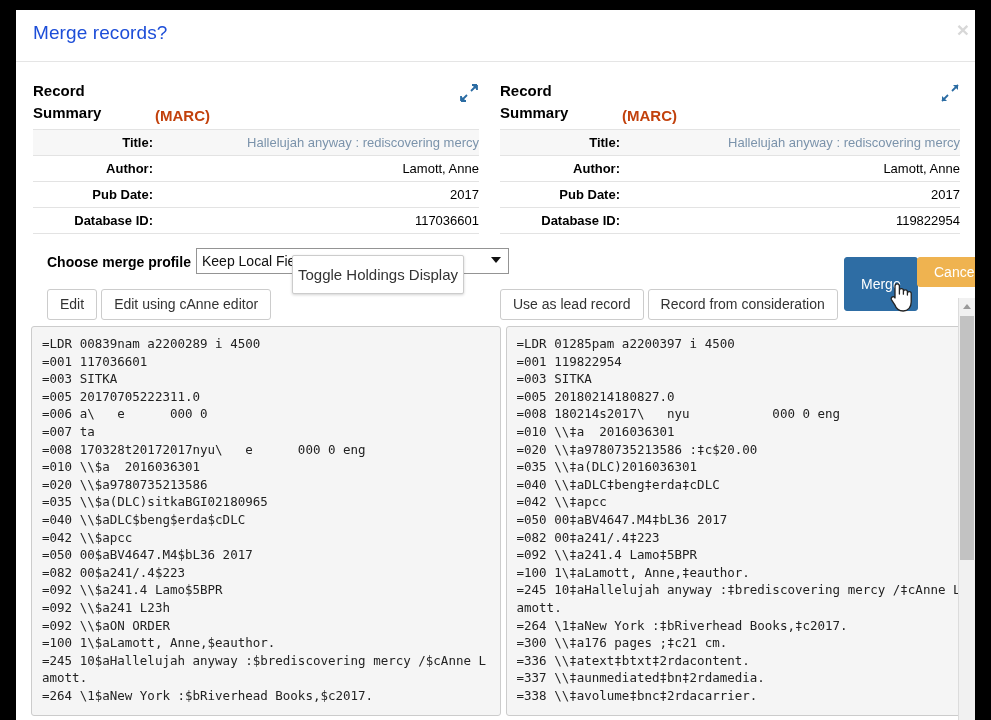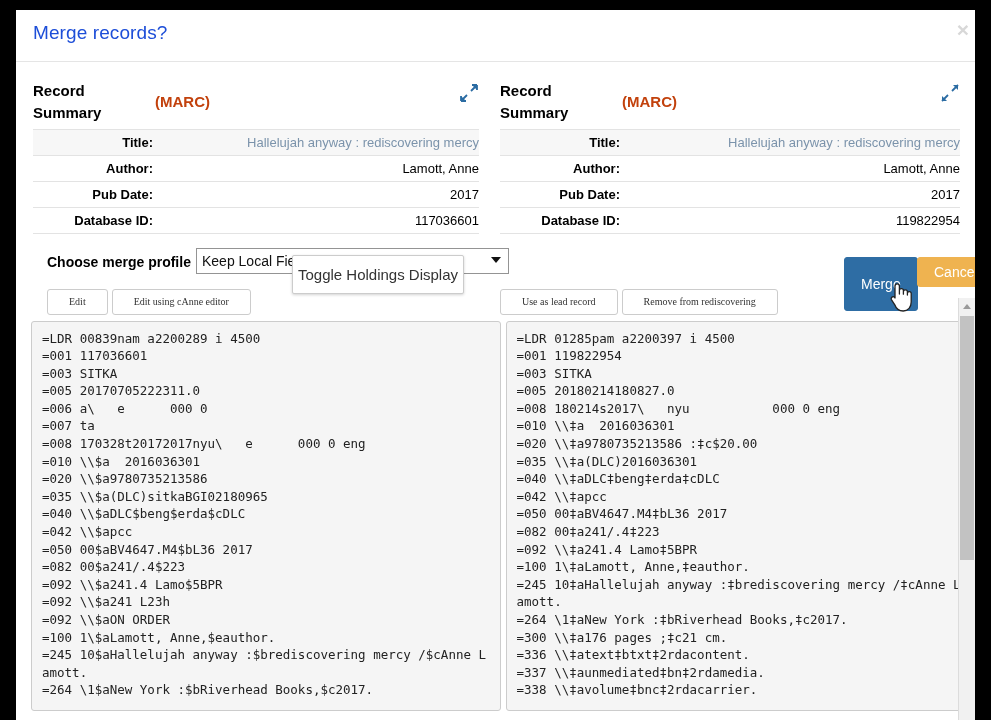--- a/index.html
+++ b/index.html
@@ -27,21 +27,21 @@
     position:absolute;right:6px;top:9px;
     font-size:21px;line-height:1;color:#d8d8d8;font-weight:700;
     cursor:pointer;
   }
   
   .modal-body{position:relative;padding:0;}
   .panes{display:flex;}
   .pane{width:479px;box-sizing:border-box;padding:18px 16px 0 17px;}
   .pane.right{padding-left:5px;padding-right:14px;}
 
-  .summary-head{display:flex;align-items:center;position:relative;}
+  .summary-head{display:flex;align-items:flex-end;position:relative;}
   .summary-label{
     font-weight:bold;font-size:15px;color:#000;width:122px;line-height:1.45;
   }
   .marc-link{
     color:#c2410c;font-weight:bold;font-size:15px;text-decoration:none;cursor:pointer;
   }
   .expand-icon{
     position:absolute;right:0;top:3px;width:20px;height:20px;cursor:pointer;
   }
   table.summary{
@@ -77,23 +77,23 @@
     border-top:6px solid #111;
   }
   .tooltip{
     position:absolute;left:276px;top:245px;width:170px;height:37px;
     background:#fff;border:1px solid #ccc;border-radius:2px;
     box-shadow:0 1px 3px rgba(0,0,0,.18);
     font-size:15px;color:#333;text-align:center;line-height:37px;
     z-index:40;
   }
   .btn{
-    font-family:Liberation Serif, serif;font-size:10px;
+    font-family:Liberation Sans, sans-serif;font-size:14px;
     border:1px solid #ccc;background:#fff;color:#333;
-    padding:5px 21px;border-radius:3px;cursor:pointer;line-height:1.4;
+    padding:5px 12px;border-radius:3px;cursor:pointer;line-height:1.4;
   }
   .btn-merge{
     position:absolute;left:828px;top:247px;background:#2e6da4;border:1px solid #2e6da4;
     color:#fff;font-size:14px;padding:18px 16px;border-radius:3px;cursor:pointer;
     font-family:"Liberation Sans", sans-serif;z-index:20;
   }
   .btn-cancel{
     position:absolute;left:901px;top:247px;background:#efb350;border:1px solid #efb350;
     color:#fff;font-size:14px;padding:6px 16px;border-radius:3px;cursor:pointer;
     font-family:"Liberation Sans", sans-serif;z-index:20;
@@ -225,21 +225,21 @@
         <span>Keep Local Fie</span>
         <span class="select-caret"></span>
       </div>
     </div>
 
     <div class="tool-row">
       <div class="tool-left">
         <button class="btn">Edit</button><button class="btn">Edit using cAnne editor</button>
       </div>
       <div class="tool-right">
-        <button class="btn">Use as lead record</button><button class="btn">Remove from rediscovering</button>
+        <button class="btn">Use as lead record</button><button class="btn">Record from consideration</button>
       </div>
     </div>
 
     <div class="marc-row">
       <div class="marc-box">=LDR 00839nam a2200289 i 4500
 =001 117036601
 =003 SITKA
 =005 20170705222311.0
 =006 a\   e      000 0
 =007 ta

